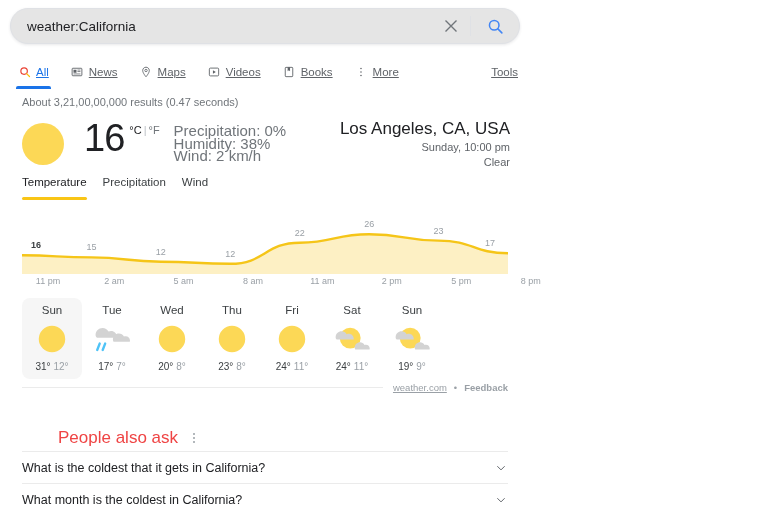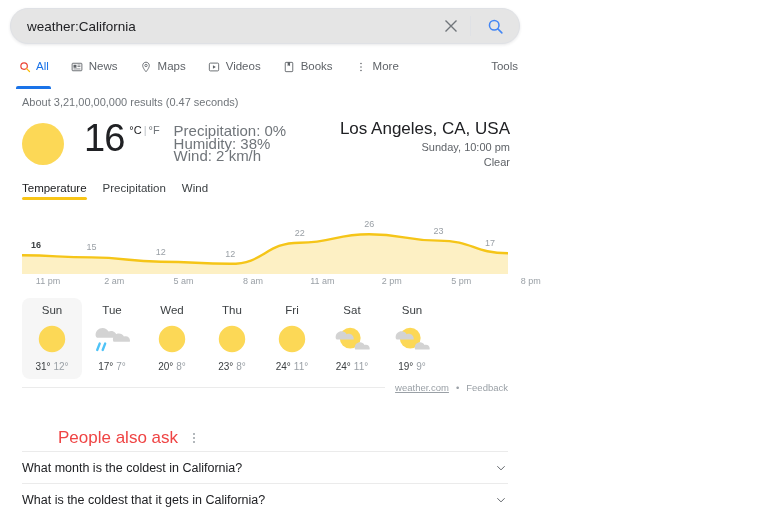--- a/index.html
+++ b/index.html
@@ -36,23 +36,23 @@
   .search-go { width: 28px; height: 28px; display: flex; align-items: center; justify-content: center;
     margin-right: 10px; cursor: pointer; }
 
   
   .nav {
     position: absolute; left: 18px; top: 60px; width: 500px;
     display: flex; align-items: center; height: 24px;
     font-size: 11.5px;
   }
   .nav-item {
-    display: flex; align-items: flex-start; gap: 5px;
+    display: flex; align-items: center; gap: 5px;
     color: #5f6368; margin-right: 22px; cursor: pointer;
-    height: 24px; position: relative; white-space: nowrap;
+    height: 24px; position: relative; white-space: nowrap; text-decoration: underline;
   }
   .nav-item.active { color: #1a73e8; }
   .nav-item.active .nav-underline {
     position: absolute; left: -2px; right: -2px; bottom: -5px;
     height: 3px; background: #1a73e8; border-radius: 2px 2px 0 0;
   }
   .nav-tools { margin-left: auto; margin-right: 0; color: #5f6368; cursor: pointer; }
   .nav-ic { width: 13px; height: 13px; display: inline-flex; align-items: center; justify-content: center; }
 
   
@@ -74,21 +74,21 @@
   .units .u-sep { color: #bdc1c6; margin: 0 2px; }
   .units .u-f { color: #70757a; cursor: pointer; }
   .w-details { margin-left: 14px; margin-top: 7px; font-size: 15px; color: #70757a; line-height: 12.5px; }
   .w-place { margin-left: auto; text-align: right; }
   .w-place .pl { font-size: 17px; color: #202124; line-height: 22px; }
   .w-place .pd { font-size: 11px; color: #5f6368; line-height: 15px; }
   .w-place .pc { font-size: 11px; color: #5f6368; line-height: 15px; }
 
   
   .subtabs { position: absolute; left: 22px; top: 178px; display: flex; align-items: flex-end; height: 22px; }
-  .subtab { font-size: 11.5px; color: #3c4043; margin-right: 16px; cursor: pointer; position: relative; padding-bottom: 6px; }
+  .subtab { font-size: 11.5px; color: #3c4043; margin-right: 16px; cursor: pointer; position: relative; padding-bottom: 12px; }
   .subtab.active { color: #202124; }
   .subtab.active .st-underline { position: absolute; left: 0; right: 0; bottom: 0; height: 3px; background: #f9c516; border-radius: 2px; }
 
   
   .chart-wrap { position: absolute; left: 22px; top: 208px; width: 486px; height: 86px; }
   .chart-svg { display: block; width: 486px; height: 66px; }
   .chart-labels { position: absolute; left: 0; top: 0; width: 486px; height: 66px; pointer-events: none; }
   .cl { position: absolute; font-size: 9px; color: #9aa0a6; transform: translateX(-50%); white-space: nowrap; }
   .cl.first { color: #3c4043; font-weight: bold; }
   .xaxis { position: absolute; left: 0; top: 68px; width: 486px; height: 16px; }
@@ -110,21 +110,21 @@
 
   
   .attrib {
     position: absolute; left: 22px; top: 382px; width: 486px;
     display: flex; align-items: center; justify-content: flex-end;
     font-size: 9.5px; color: #9aa0a6;
   }
   .attrib .rule { flex: 1; height: 1px; background: #ebebeb; margin-right: 10px; }
   .attrib a { color: #9aa0a6; text-decoration: underline; cursor: pointer; }
   .attrib .dot { margin: 0 7px; }
-  .attrib .fb { cursor: pointer; }
+  .attrib .fb { cursor: pointer; font-weight: bold; }
 
   
   .paa { position: absolute; left: 22px; top: 425px; width: 486px; }
   .paa-head { display: flex; align-items: center; height: 26px; }
   .paa-title { font-size: 17px; color: #ef4444; margin-left: 36px; }
   .paa-kebab { margin-left: 12px; display: flex; flex-direction: column; gap: 2px; cursor: pointer; padding: 4px 3px; }
   .paa-kebab i { width: 2px; height: 2px; background: #9aa0a6; border-radius: 50%; display: block; }
   .paa-item {
     border-top: 1px solid #ebebeb;
     height: 32px; display: flex; align-items: center;
@@ -367,29 +367,29 @@
   <div class="paa-head">
     <div class="paa-title">People also ask</div>
     <div class="paa-kebab">
       <i></i>
         <i></i>
         <i></i>
     </div>
   </div>
   <div id="paa-list">
       <div class="paa-item">
+        <span class="q">What is the coldest that it gets in California?</span>
+        <span class="chev">
+          <svg width="12" height="12" viewBox="0 0 16 16">
+            <path d="M3.5 6 L8 10.5 L12.5 6" stroke="#5f6368" stroke-width="1.3" fill="none" stroke-linecap="round" stroke-linejoin="round"></path>
+          </svg>
+        </span>
+      </div>
+      <div class="paa-item">
         <span class="q">What month is the coldest in California?</span>
         <span class="chev">
           <svg width="12" height="12" viewBox="0 0 16 16">
             <path d="M3.5 6 L8 10.5 L12.5 6" stroke="#5f6368" stroke-width="1.3" fill="none" stroke-linecap="round" stroke-linejoin="round"></path>
           </svg>
         </span>
       </div>
-      <div class="paa-item">
-        <span class="q">What is the coldest that it gets in California?</span>
-        <span class="chev">
-          <svg width="12" height="12" viewBox="0 0 16 16">
-            <path d="M3.5 6 L8 10.5 L12.5 6" stroke="#5f6368" stroke-width="1.3" fill="none" stroke-linecap="round" stroke-linejoin="round"></path>
-          </svg>
-        </span>
-      </div>
     </div>
 </div>
 
 </body></html>

